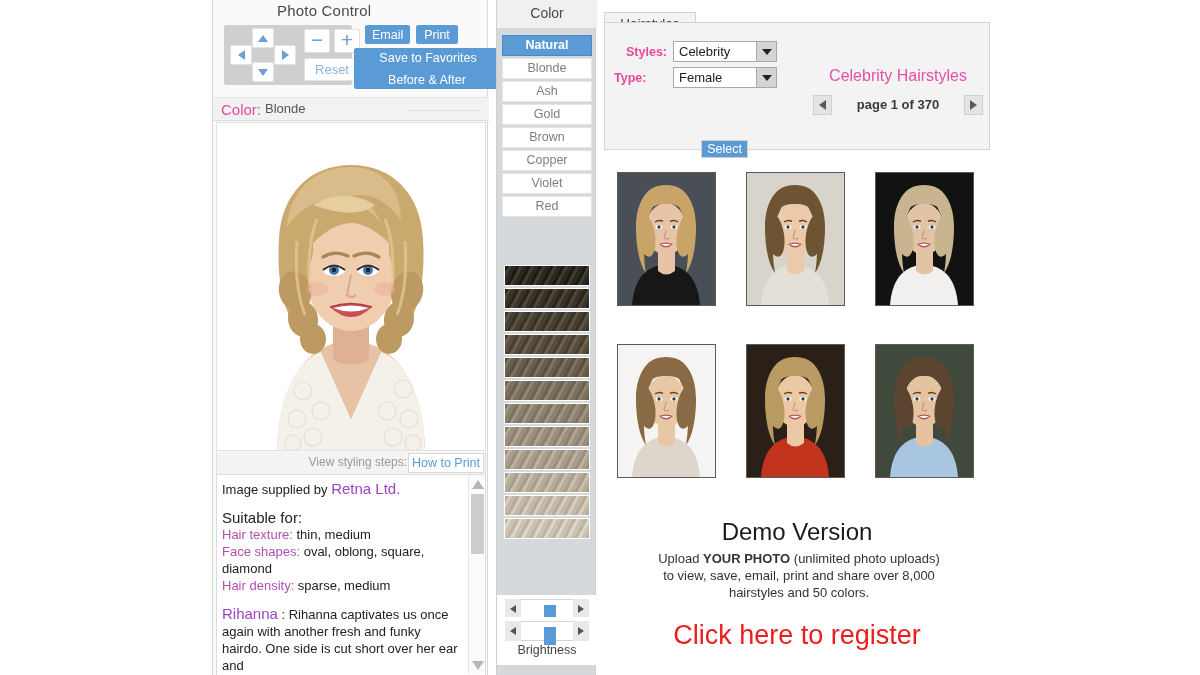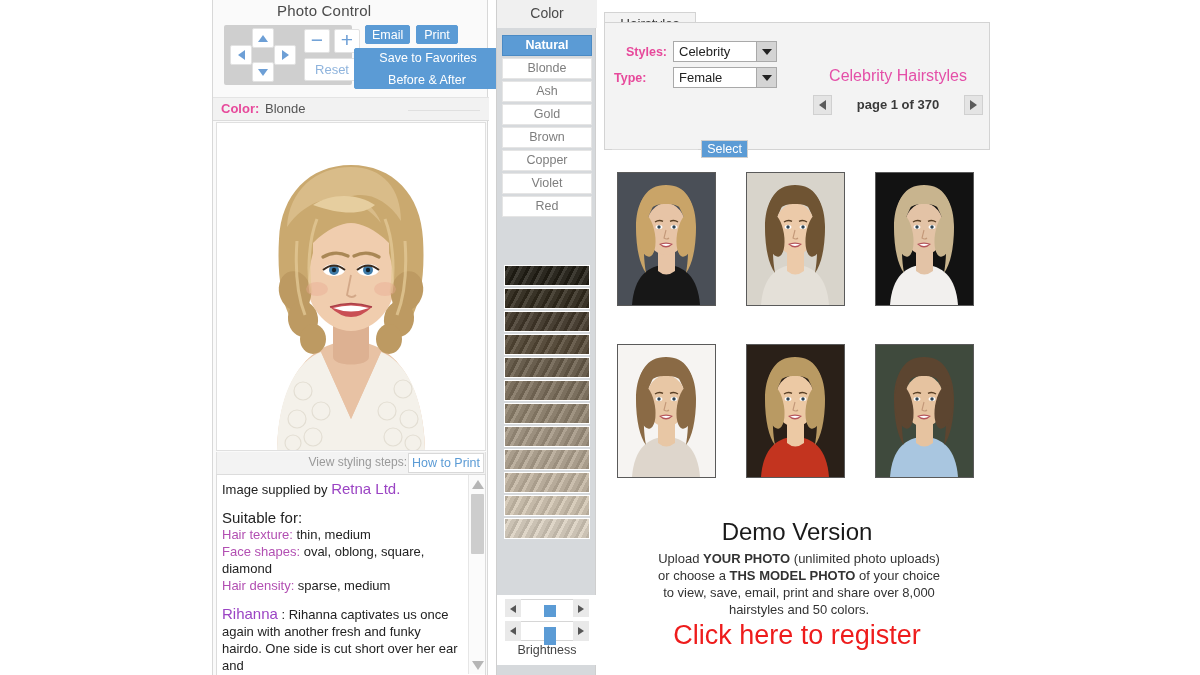--- a/index.html
+++ b/index.html
@@ -62,21 +62,21 @@
   }
   #btn-email    { left:152px; top:25px; width:45px; height:19px; }
   #btn-print    { left:203px; top:25px; width:42px; height:19px; }
   #btn-favs     { left:141px; top:48px; width:146px; height:36px;padding-left:8px; }
   #btn-beforeaf { left:141px; top:70px; width:146px; height:19px; }
 
   #color-row {
     position:absolute; left:0; top:97px; width:276px; height:24px;
     background:#f2f2f2; border-top:1px solid #e4e4e4; border-bottom:1px solid #dcdcdc;
   }
-  #color-row-label { position:absolute; left:8px; top:3px; color:#e7499b; font-size:13px; font-weight:bold; }
+  #color-row-label { position:absolute; left:8px; top:3px; color:#e7499b; font-size:15px; font-weight:normal; }
   #color-row-value { position:absolute; left:52px; top:3px; color:#555; font-size:13px; }
   #color-row-rule  { position:absolute; left:195px; top:12px; width:72px; height:1px; background:#e0e0e0; }
 
   #model-photo {
     position:absolute; left:3px; top:122px; width:270px; height:329px;
     background:#ffffff; border:1px solid #e0e0e0;
     overflow:hidden;
   }
 
   #styling-steps-bar {
@@ -601,21 +601,18 @@
           <path d="M43 71.6 q5 -1.6 10 0 q-5 2.6 -10 0 Z" fill="#ffffff"></path>
         </svg>
       </div>
     </div>
 
   <div id="demo-title">Demo Version</div>
   <div id="demo-body">
     <div>
       <span>Upload </span><b>YOUR PHOTO</b><span> (unlimited photo uploads)</span>
     </div>
-    <div>
-      <span>or choose a </span><b>THS MODEL PHOTO</b><span> of your choice</span>
-    </div>
     <div>to view, save, email, print and share over 8,000</div>
     <div>hairstyles and 50 colors.</div>
   </div>
   <div id="register-link">Click here to register</div>
 
 </div>
 
 </body></html>

